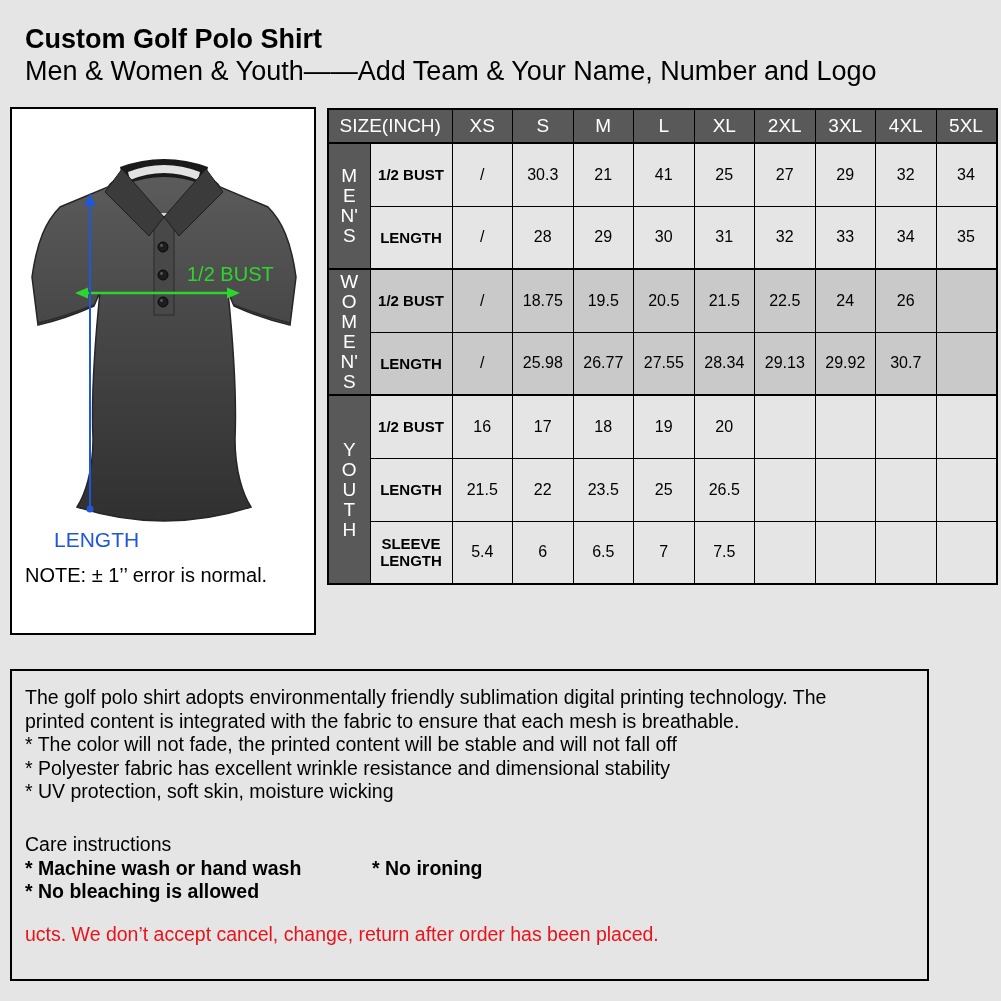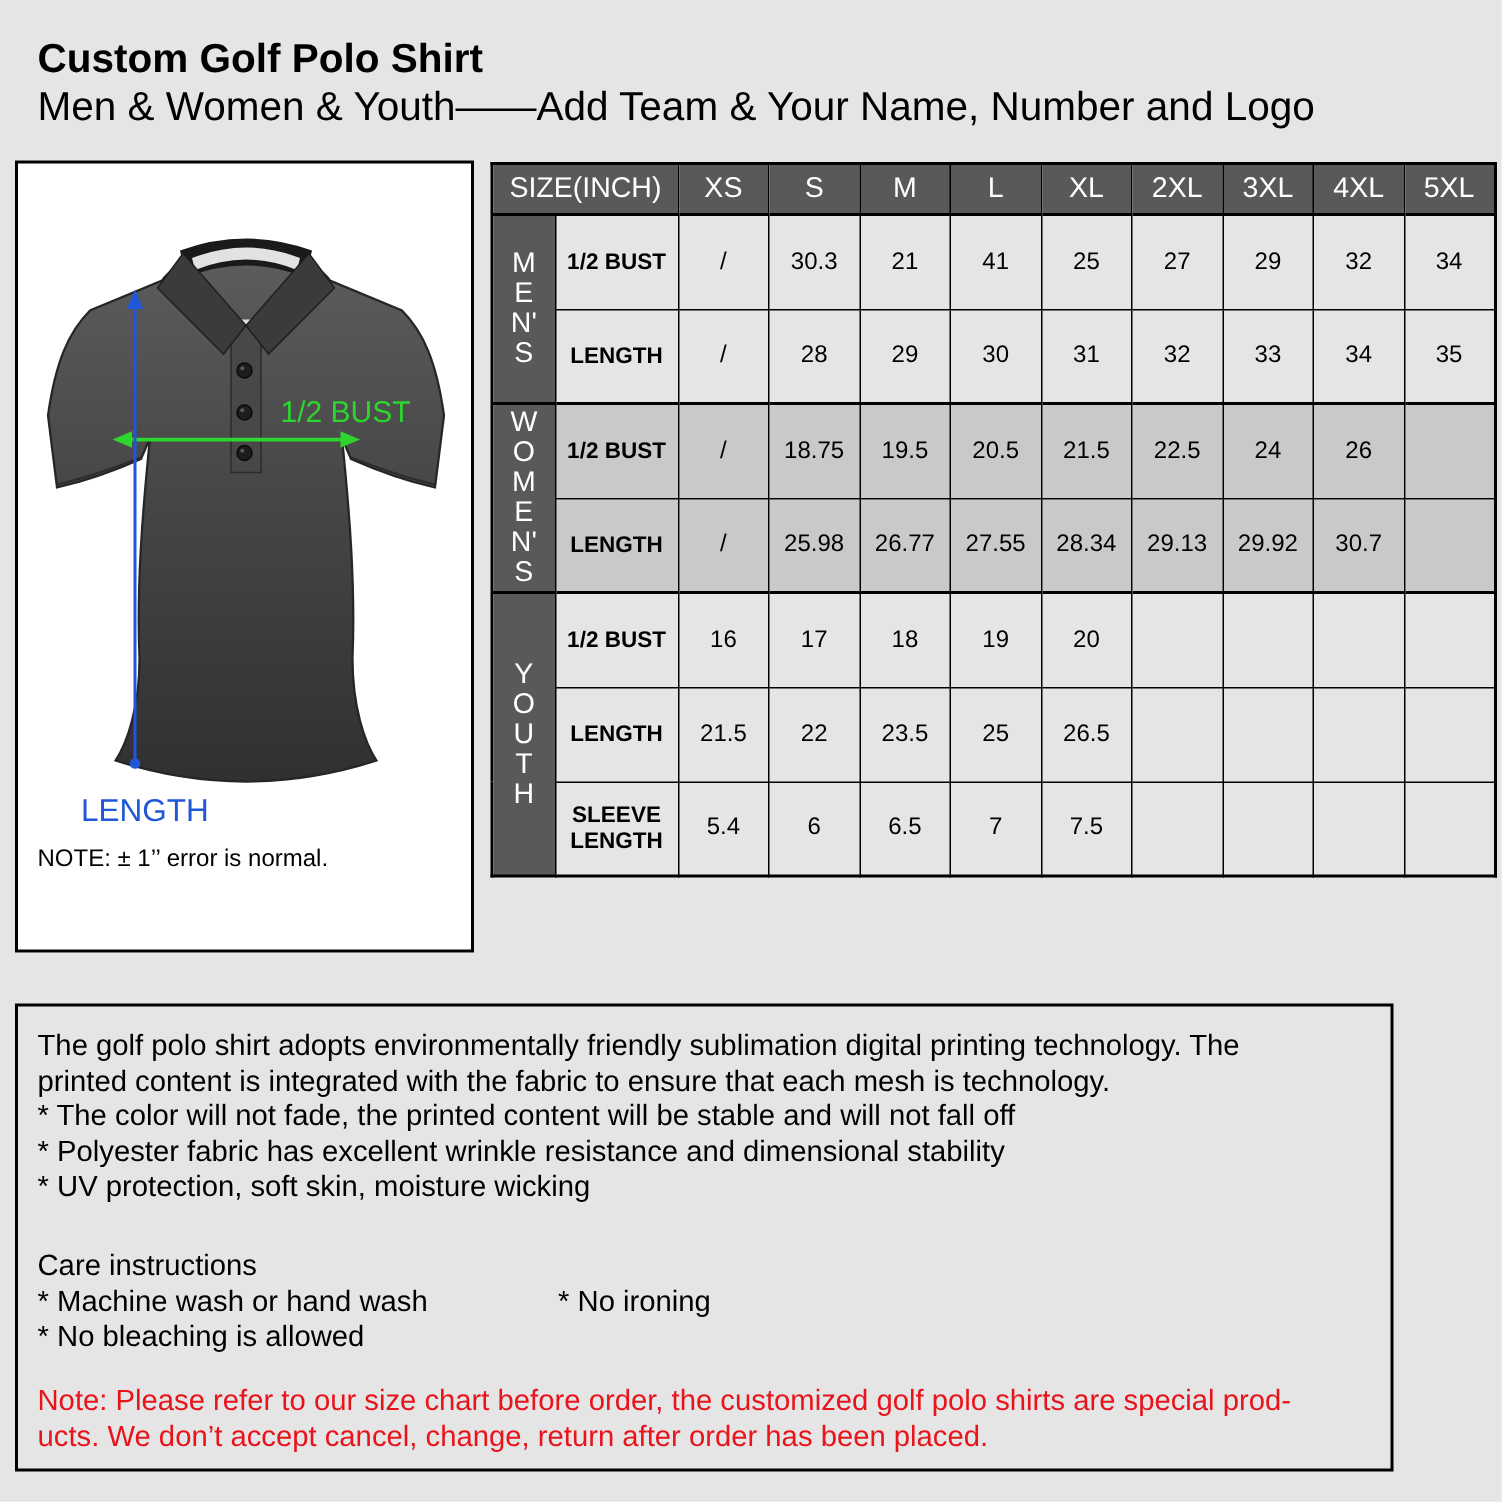--- a/index.html
+++ b/index.html
@@ -5,41 +5,41 @@
   * { box-sizing: border-box; }
   body { margin: 0; background: #fff; font-family: "Liberation Sans", sans-serif; color: #000; }
   .canvas { position: relative; width: 1001px; height: 1001px; background: #e5e5e5; overflow: hidden; }
 
   .title    { position: absolute; left: 25px; top: 24px; font-size: 27px; font-weight: bold; }
   .subtitle { position: absolute; left: 25px; top: 56px; font-size: 27px; }
 
   
   .figure-box { position: absolute; left: 10px; top: 107px; width: 306px; height: 528px; border: 2px solid #000; background: #fff; }
   .figure-box svg { position: absolute; left: 0; top: 0; }
-  .figure-note { position: absolute; left: 13px; top: 455px; font-size: 16px; }
+  .figure-note { position: absolute; left: 13px; top: 455px; font-size: 20px; }
 
   
   .size-table { position: absolute; left: 327px; top: 108px; width: 669px; border-collapse: collapse; table-layout: fixed; border: 2px solid #000; }
   .size-table th, .size-table td { border: 1px solid #000; text-align: center; vertical-align: middle; padding: 0; overflow: hidden; }
   .size-table thead tr { height: 34px; }
   .size-table tbody tr { height: 63px; }
   .size-table thead th { background: var(--header-bg); color: #fff; font-weight: normal; font-size: 19px; border-bottom: 2px solid #000; }
   .size-table td.sec-label { background: var(--header-bg); color: #fff; font-size: 19px; line-height: 20px; }
   .size-table td.row-label { font-weight: bold; font-size: 15px; line-height: 17px; }
   .size-table td.val { font-size: 16px; }
   .size-table tr.shaded td { background: var(--women-bg); }
   .size-table tr.shaded td.sec-label { background: var(--header-bg); }
   .size-table tr.sec-top td { border-top: 2px solid #000; }
 
   
   .info-box { position: absolute; left: 10px; top: 669px; width: 919px; height: 312px; border: 2px solid #000; font-size: 19.5px; line-height: 23.5px; }
   .info-box .line { white-space: nowrap; }
   .desc { position: absolute; left: 13px; top: 15px; }
   .care { position: absolute; left: 13px; top: 162px; }
-  .care-grid { display: grid; grid-template-columns: 347px auto; }
+  .care-grid { display: grid; grid-template-columns: 347px auto; font-weight: bold; }
   .red-note { position: absolute; left: 13px; top: 252px; color: var(--note-red); }
 
   svg text { font-family: "Liberation Sans", sans-serif; }
 </style>
 </head>
 <body>
 
 <div class="canvas">
 
   <div class="title">Custom Golf Polo Shirt</div>
@@ -249,32 +249,31 @@
           <td class="val"></td>
           <td class="val"></td>
           <td class="val"></td>
         </tr>
       </tbody>
   </table>
 
   <div class="info-box">
     <div class="desc">
       <div class="line">The golf polo shirt adopts environmentally friendly sublimation digital printing technology. The</div>
-      <div class="line">printed content is integrated with the fabric to ensure that each mesh is technology.</div>
+      <div class="line">printed content is integrated with the fabric to ensure that each mesh is breathable.</div>
       <div class="line">* The color will not fade, the printed content will be stable and will not fall off</div>
       <div class="line">* Polyester fabric has excellent wrinkle resistance and dimensional stability</div>
       <div class="line">* UV protection, soft skin, moisture wicking</div>
     </div>
     <div class="care">
       <div class="line">Care instructions</div>
       <div class="care-grid">
         <div class="line">* Machine wash or hand wash</div>
         <div class="line">* No ironing</div>
         <div class="line">* No bleaching is allowed</div>
       </div>
     </div>
     <div class="red-note">
-      <div class="line">Note: Please refer to our size chart before order, the customized golf polo shirts are special prod-</div>
       <div class="line">ucts. We don’t accept cancel, change, return after order has been placed.</div>
     </div>
   </div>
 
 </div>
 
 </body></html>

